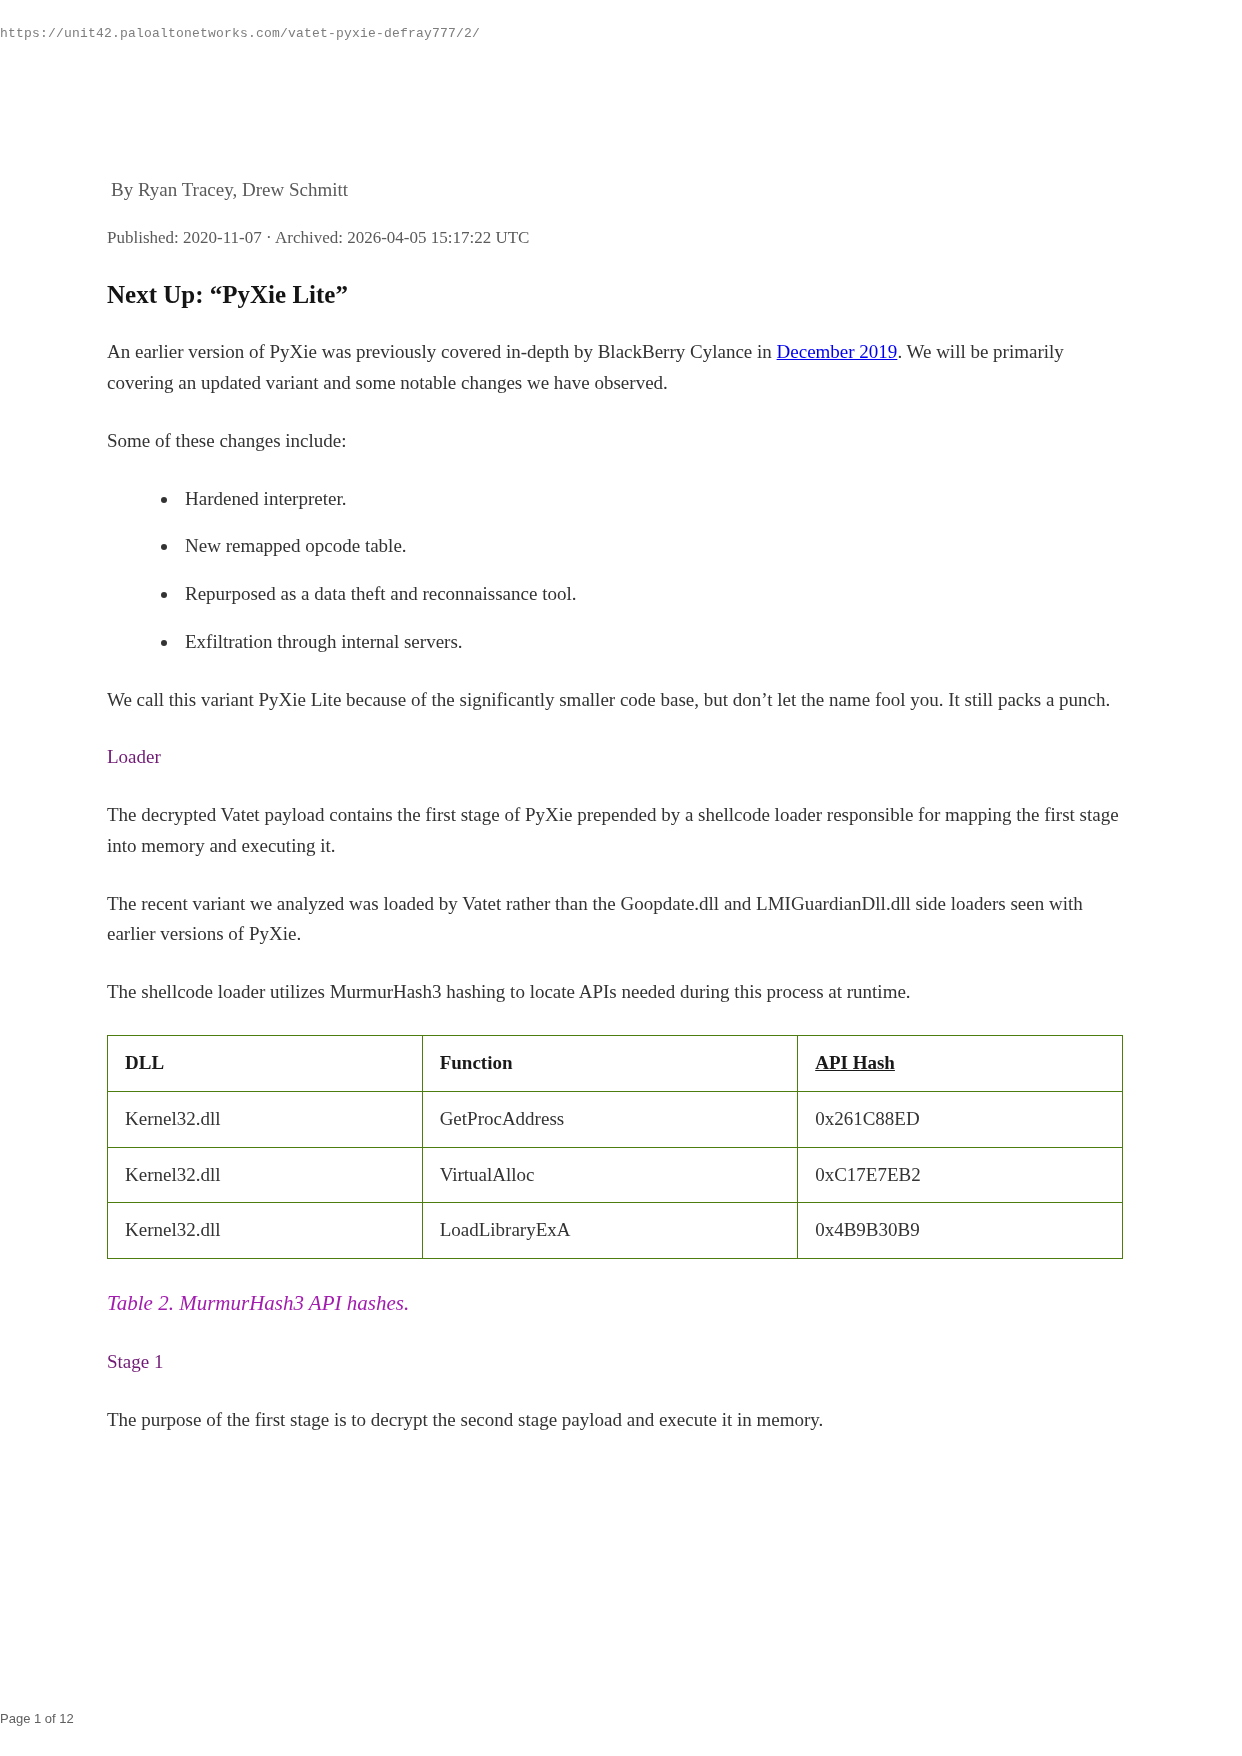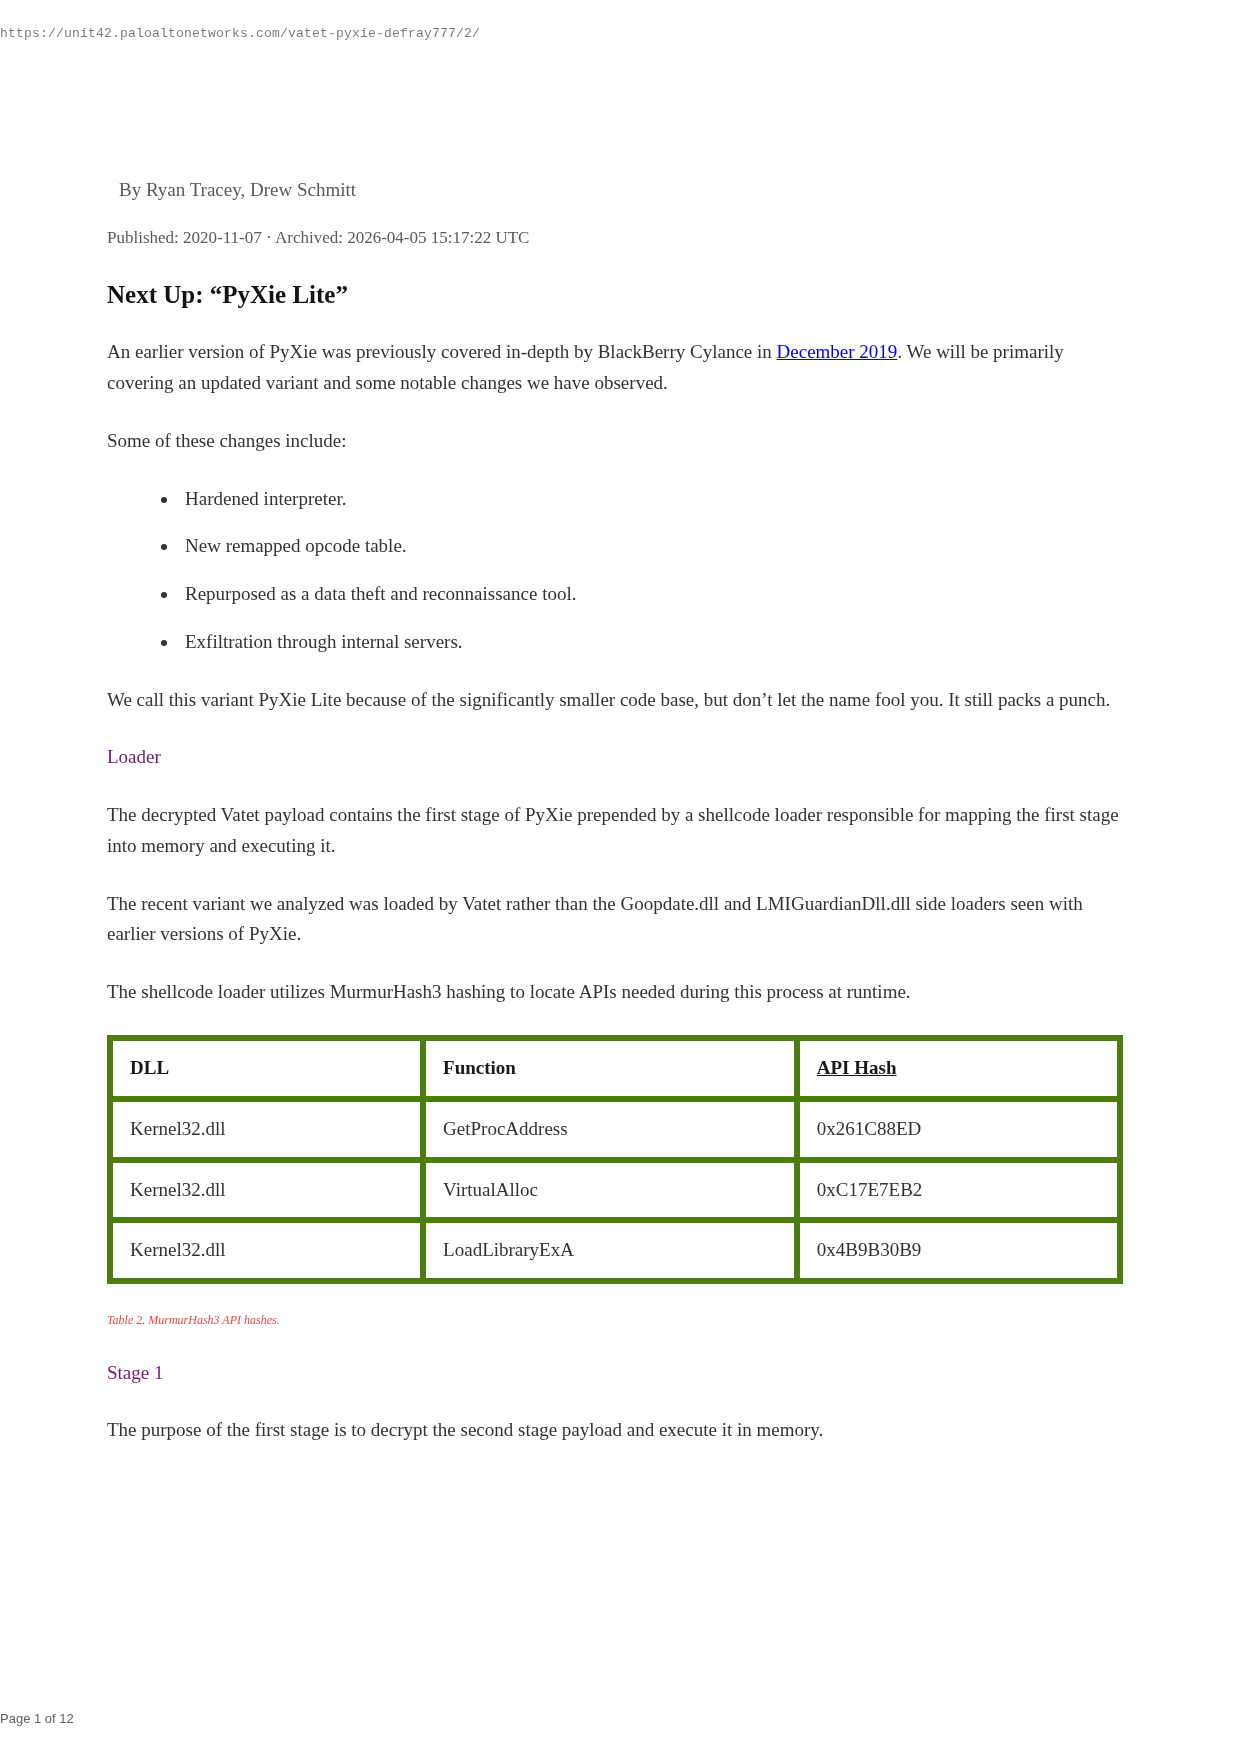--- a/index.html
+++ b/index.html
@@ -36,21 +36,21 @@
     font-size: 30px;
     line-height: 1.7;
     font-weight: bold;
     color: #141414;
     margin: 0 0 48px 0;
   }
   .byline {
     font-size: 19px;
     line-height: 1.3;
     color: #5a5a5a;
-    margin: 0 0 24px 12px;
+    margin: 0 0 24px 4px;
   }
   .pub-meta {
     font-size: 17px;
     line-height: 1.3;
     color: #5a5a5a;
     margin: 12px 0 30px 0;
   }
   h2.section-heading {
     font-size: 25px;
     line-height: 1.3;
@@ -88,40 +88,40 @@
   }
   table.api-table {
     border-collapse: collapse;
     width: 100%;
     margin: 0 0 27px 0;
     font-size: 19px;
     color: #333333;
   }
   table.api-table th,
   table.api-table td {
-    border: 6px solid #4d7c0f;
+    border: 1px solid #4d7c0f;
     text-align: left;
     padding: 12px 17px;
     font-weight: normal;
     vertical-align: middle;
     line-height: 1.62;
   }
   table.api-table th {
     font-weight: bold;
     color: #1a1a1a;
   }
   .col-dll { width: 31%; }
   .col-fn  { width: 37%; }
   .col-hash{ width: 32%; text-decoration: underline; }
   p.table-caption {
     font-style: italic;
-    font-size: 12px;
-    line-height: 1.62;
-    margin: 0 0 27px 0;
-    color: #ef4444;
+    font-size: 21px;
+    line-height: 1.62;
+    margin: 0 0 27px 0;
+    color: #a21caf;
   }
   .page-footer {
     position: absolute;
     bottom: 30px;
     left: 0;
     width: 100%;
     text-align: left;
     font-family: "Liberation Sans", sans-serif;
     font-size: 13px;
     color: #5f5f5f;

